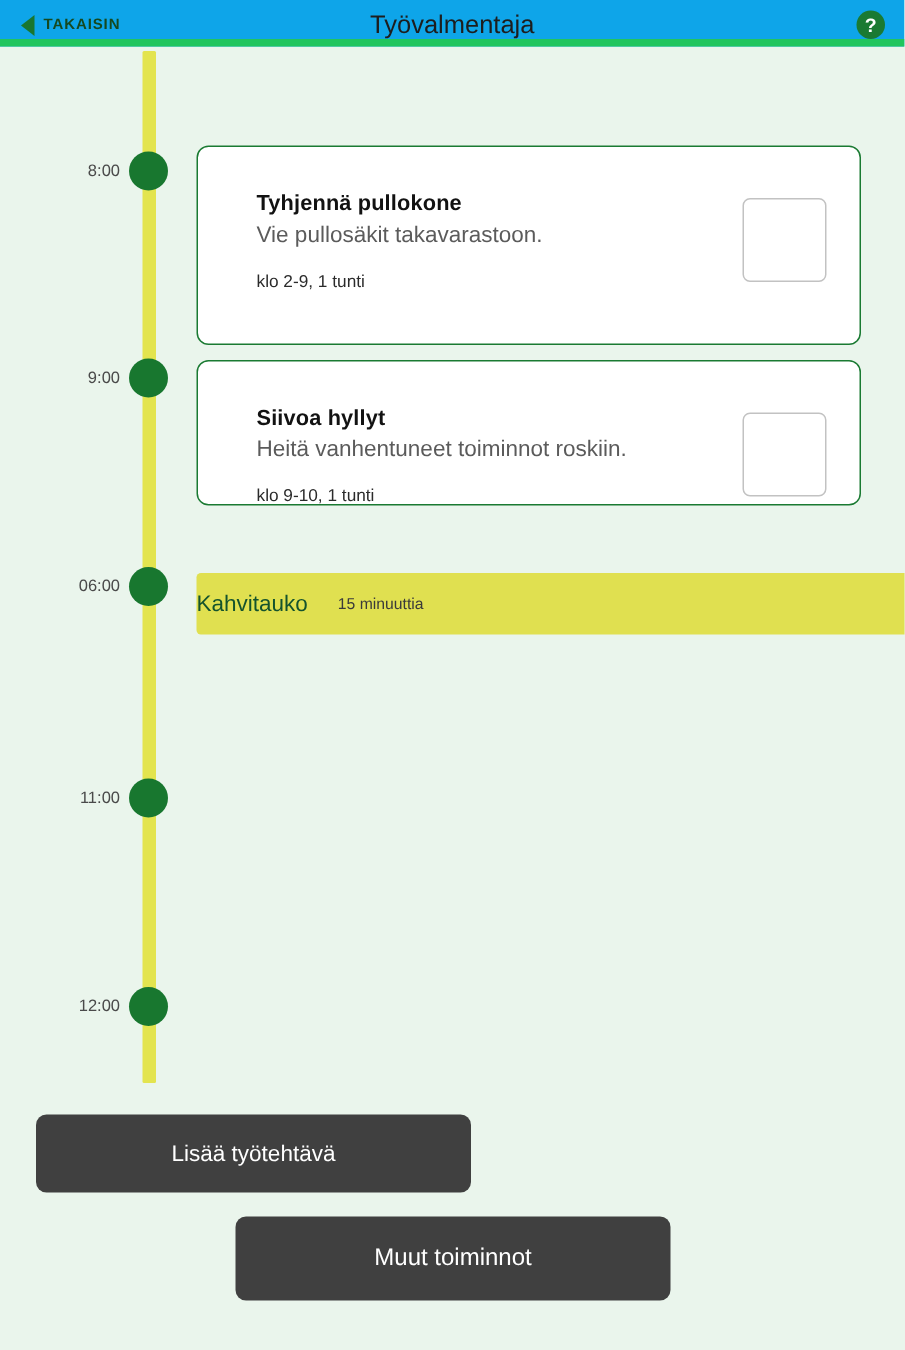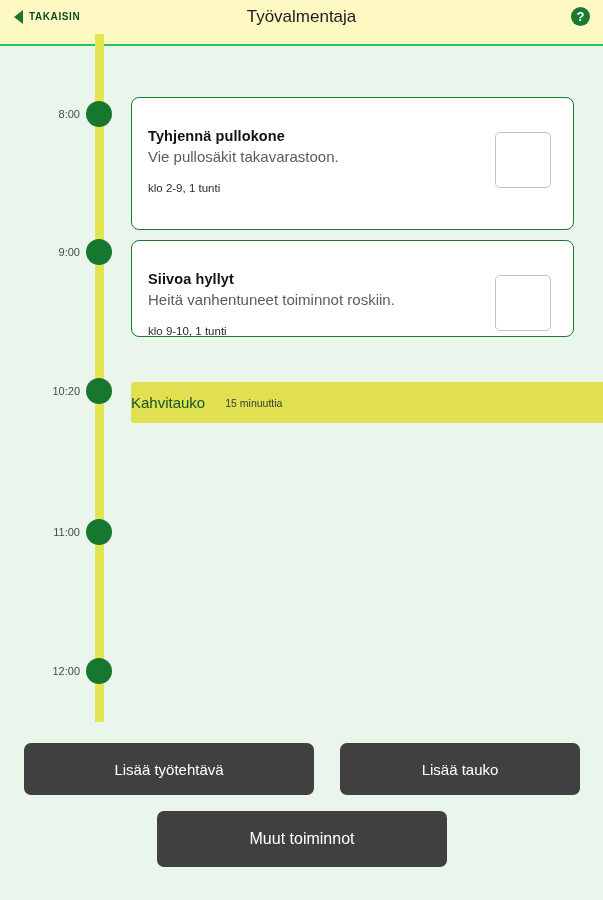--- a/index.html
+++ b/index.html
@@ -20,23 +20,23 @@
     height: 900px;
     background: #eaf5ec;
     overflow: hidden;
   }
 
   
   .header {
     position: absolute;
     top: 0; left: 0;
     width: 603px;
-    height: 46px;
-    background: #fef9c3;
-    border-bottom: 2px solid #22c55e;
+    height: 31px;
+    background: #0ea5e9;
+    border-bottom: 5px solid #22c55e;
     box-sizing: border-box;
   }
   .back-btn {
     position: absolute;
     left: 14px;
     top: 0;
     height: 33px;
     display: flex;
     align-items: center;
     gap: 6px;
@@ -128,21 +128,21 @@
     position: absolute;
     left: 131px;
     width: 443px;
     background: #ffffff;
     border: 1.5px solid #1a7a32;
     border-radius: 8px;
     box-sizing: border-box;
   }
   .card-body {
     position: relative;
-    padding: 30px 22px 26px 16px;
+    padding: 30px 22px 26px 39px;
     height: 100%;
     box-sizing: border-box;
   }
   .card-title {
     font-size: 14.5px;
     font-weight: bold;
     color: #121212;
     margin: 0 0 4px 0;
     letter-spacing: 0.1px;
   }
@@ -242,21 +242,21 @@
 
   <div class="tl-row" style="top:88px;">
     <span class="tl-time">8:00</span>
     <span class="tl-node" style="top:0;"></span>
   </div>
   <div class="tl-row" style="top:226px;">
     <span class="tl-time">9:00</span>
     <span class="tl-node" style="top:0;"></span>
   </div>
   <div class="tl-row" style="top:365px;">
-    <span class="tl-time">10:20</span>
+    <span class="tl-time">06:00</span>
     <span class="tl-node" style="top:0;"></span>
   </div>
   <div class="tl-row" style="top:506px;">
     <span class="tl-time">11:00</span>
     <span class="tl-node" style="top:0;"></span>
   </div>
   <div class="tl-row" style="top:645px;">
     <span class="tl-time">12:00</span>
     <span class="tl-node" style="top:0;"></span>
   </div>
@@ -278,16 +278,15 @@
       <div class="card-check"></div>
     </div>
   </div>
 
   <div class="break-bar" style="top:382px;">
     <span class="break-title">Kahvitauko</span>
     <span class="break-dur">15 minuuttia</span>
   </div>
 
   <button class="btn btn-add-task">Lisää työtehtävä</button>
-  <button class="btn btn-add-break">Lisää tauko</button>
   <button class="btn btn-other">Muut toiminnot</button>
 
 </div>
 
 </body></html>

